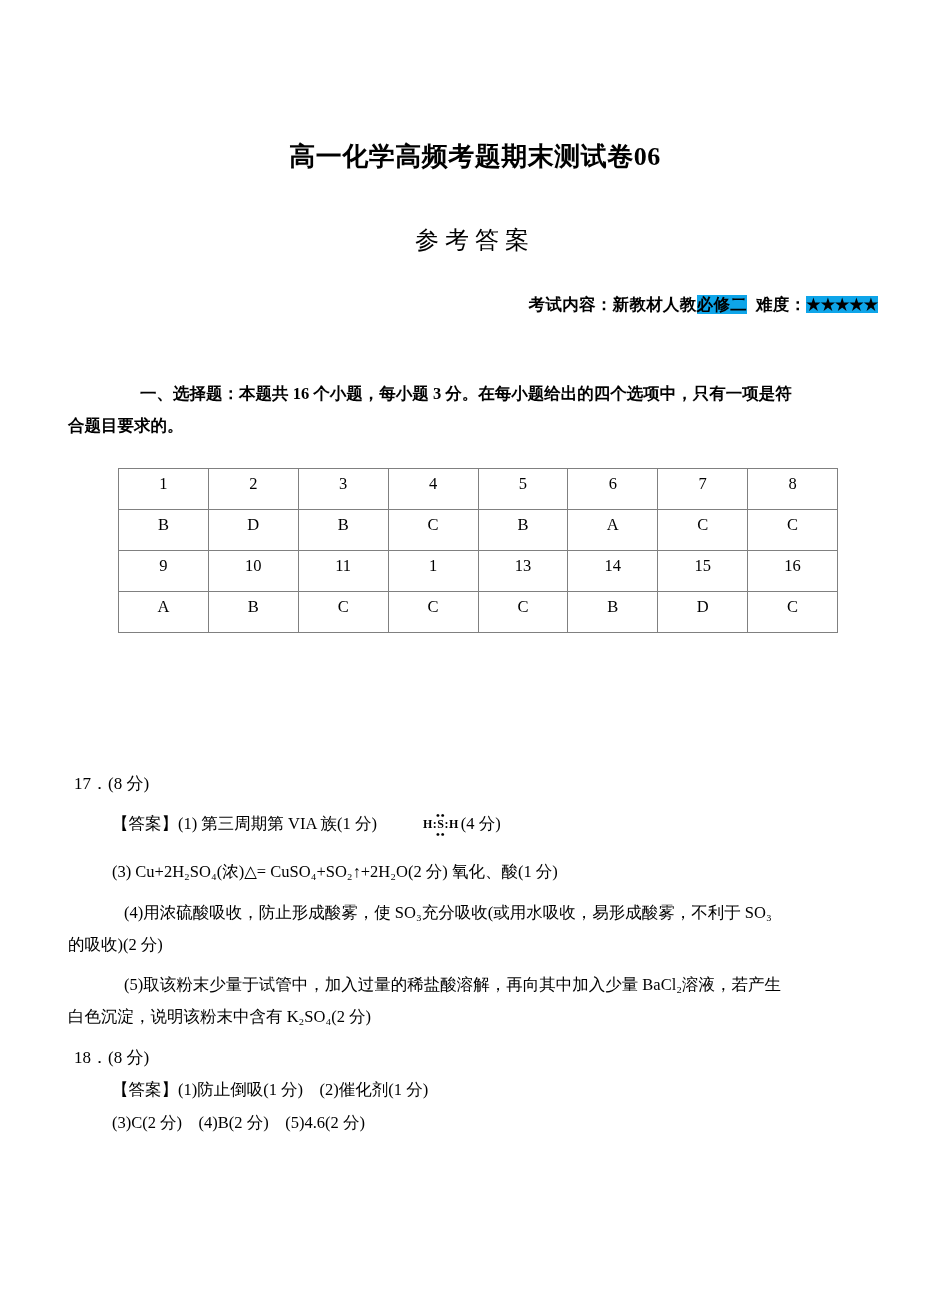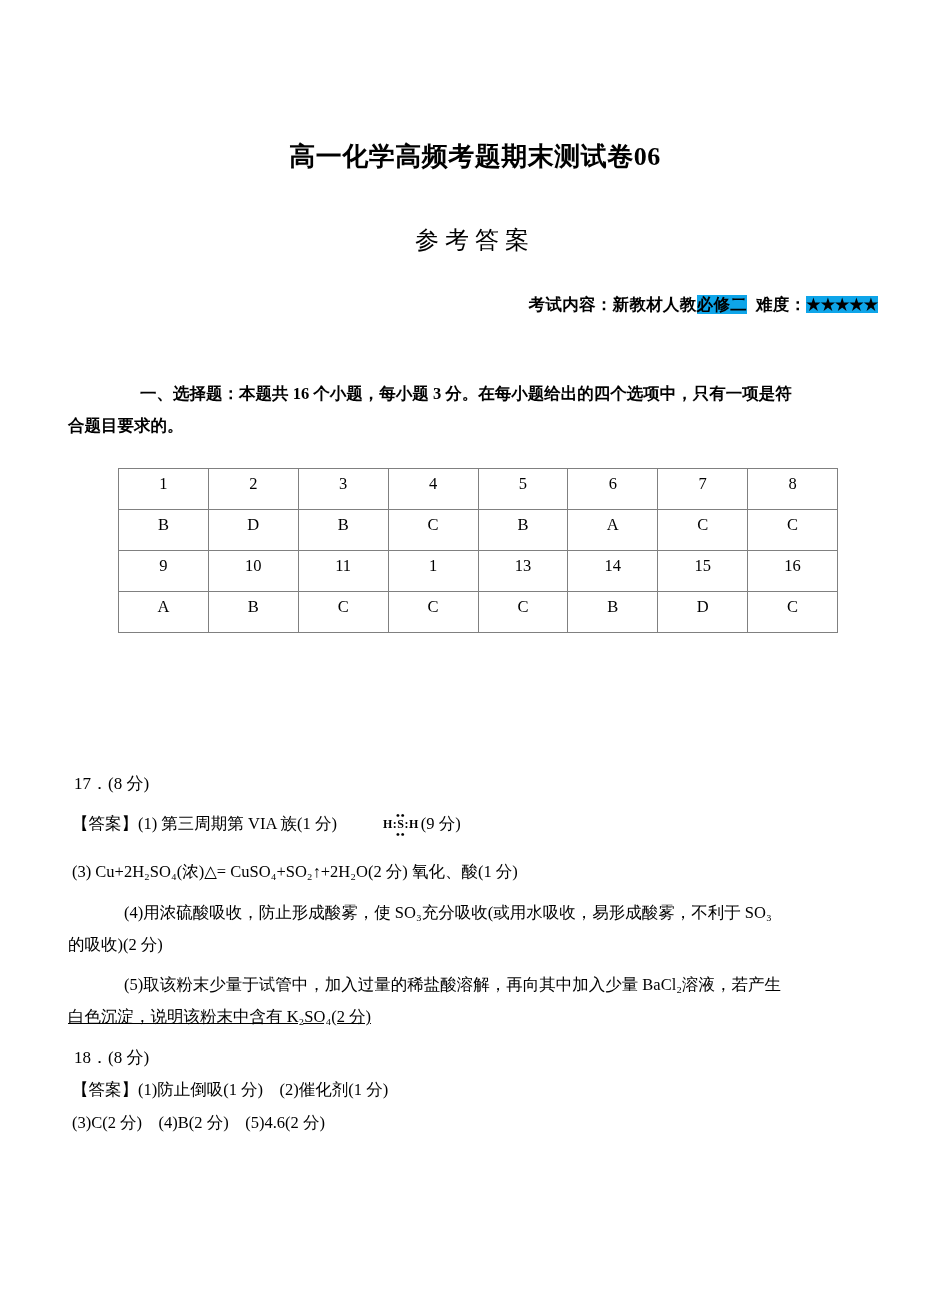--- a/index.html
+++ b/index.html
@@ -76,21 +76,21 @@
   }
   .section-head.s2 {
     padding-top: 18px;
     padding-left: 130px;
   }
 
   .qline {
     font-size: 16.5px;
     line-height: 1.95;
     margin: 0;
-    padding-left: 72px;
+    padding-left: 112px;
     padding-right: 80px;
     text-align: justify;
   }
   .qline.wrap {
     padding-left: 68px;
     text-indent: 56px;
   }
   .qnum {
     font-size: 17px;
     line-height: 1.95;
@@ -220,39 +220,39 @@
 
 
   <div class="gap-lg"></div>
   <div class="gap-md"></div>
 
   <div class="qnum">17．(8 分)</div>
 
   <div class="gap-sm"></div>
 
   <div class="qline">
-    <span>【答案】(1) 第三周期第 VIA 族(1 分)</span><span class="lewis"><span class="core"><span class="dot-row dots-top">••</span><span>H</span><span>:</span><span>S</span><span>:</span><span>H</span><span class="dot-row dots-bot">••</span></span></span><span>(9 分)</span>
+    <span>【答案】(1) 第三周期第 VIA 族(1 分)</span><span class="lewis"><span class="core"><span class="dot-row dots-top">••</span><span>H</span><span>:</span><span>S</span><span>:</span><span>H</span><span class="dot-row dots-bot">••</span></span></span><span>(4 分)</span>
   </div>
 
   <div class="gap-sm"></div>
 
 
   <div class="gap-sm"></div>
 
   <div class="qline">(3) Cu+2H₂SO₄(浓)△= CuSO₄+SO₂↑+2H₂O(2 分)    氧化、酸(1 分)</div>
 
   <div class="gap-sm"></div>
 
   <div class="qline wrap">(4)用浓硫酸吸收，防止形成酸雾，使 SO₃充分吸收(或用水吸收，易形成酸雾，不利于 SO₃</div>
   <div class="qline" style="padding-left:68px;text-indent:0;">的吸收)(2 分)</div>
 
   <div class="gap-sm"></div>
 
   <div class="qline wrap">(5)取该粉末少量于试管中，加入过量的稀盐酸溶解，再向其中加入少量 BaCl₂溶液，若产生</div>
-  <div class="qline" style="padding-left:68px;text-indent:0;text-decoration:underline;">白色沉淀，说明该粉末中含有 K₂SO₄(2 分)</div>
+  <div class="qline" style="padding-left:68px;text-indent:0;">白色沉淀，说明该粉末中含有 K₂SO₄(2 分)</div>
 
   <div class="gap-sm"></div>
 
   <div class="qnum">18．(8 分)</div>
   <div class="qline">【答案】(1)防止倒吸(1 分)　(2)催化剂(1 分)</div>
   <div class="qline">(3)C(2 分)　(4)B(2 分)　(5)4.6(2 分)</div>
 
 
 </div>
 

